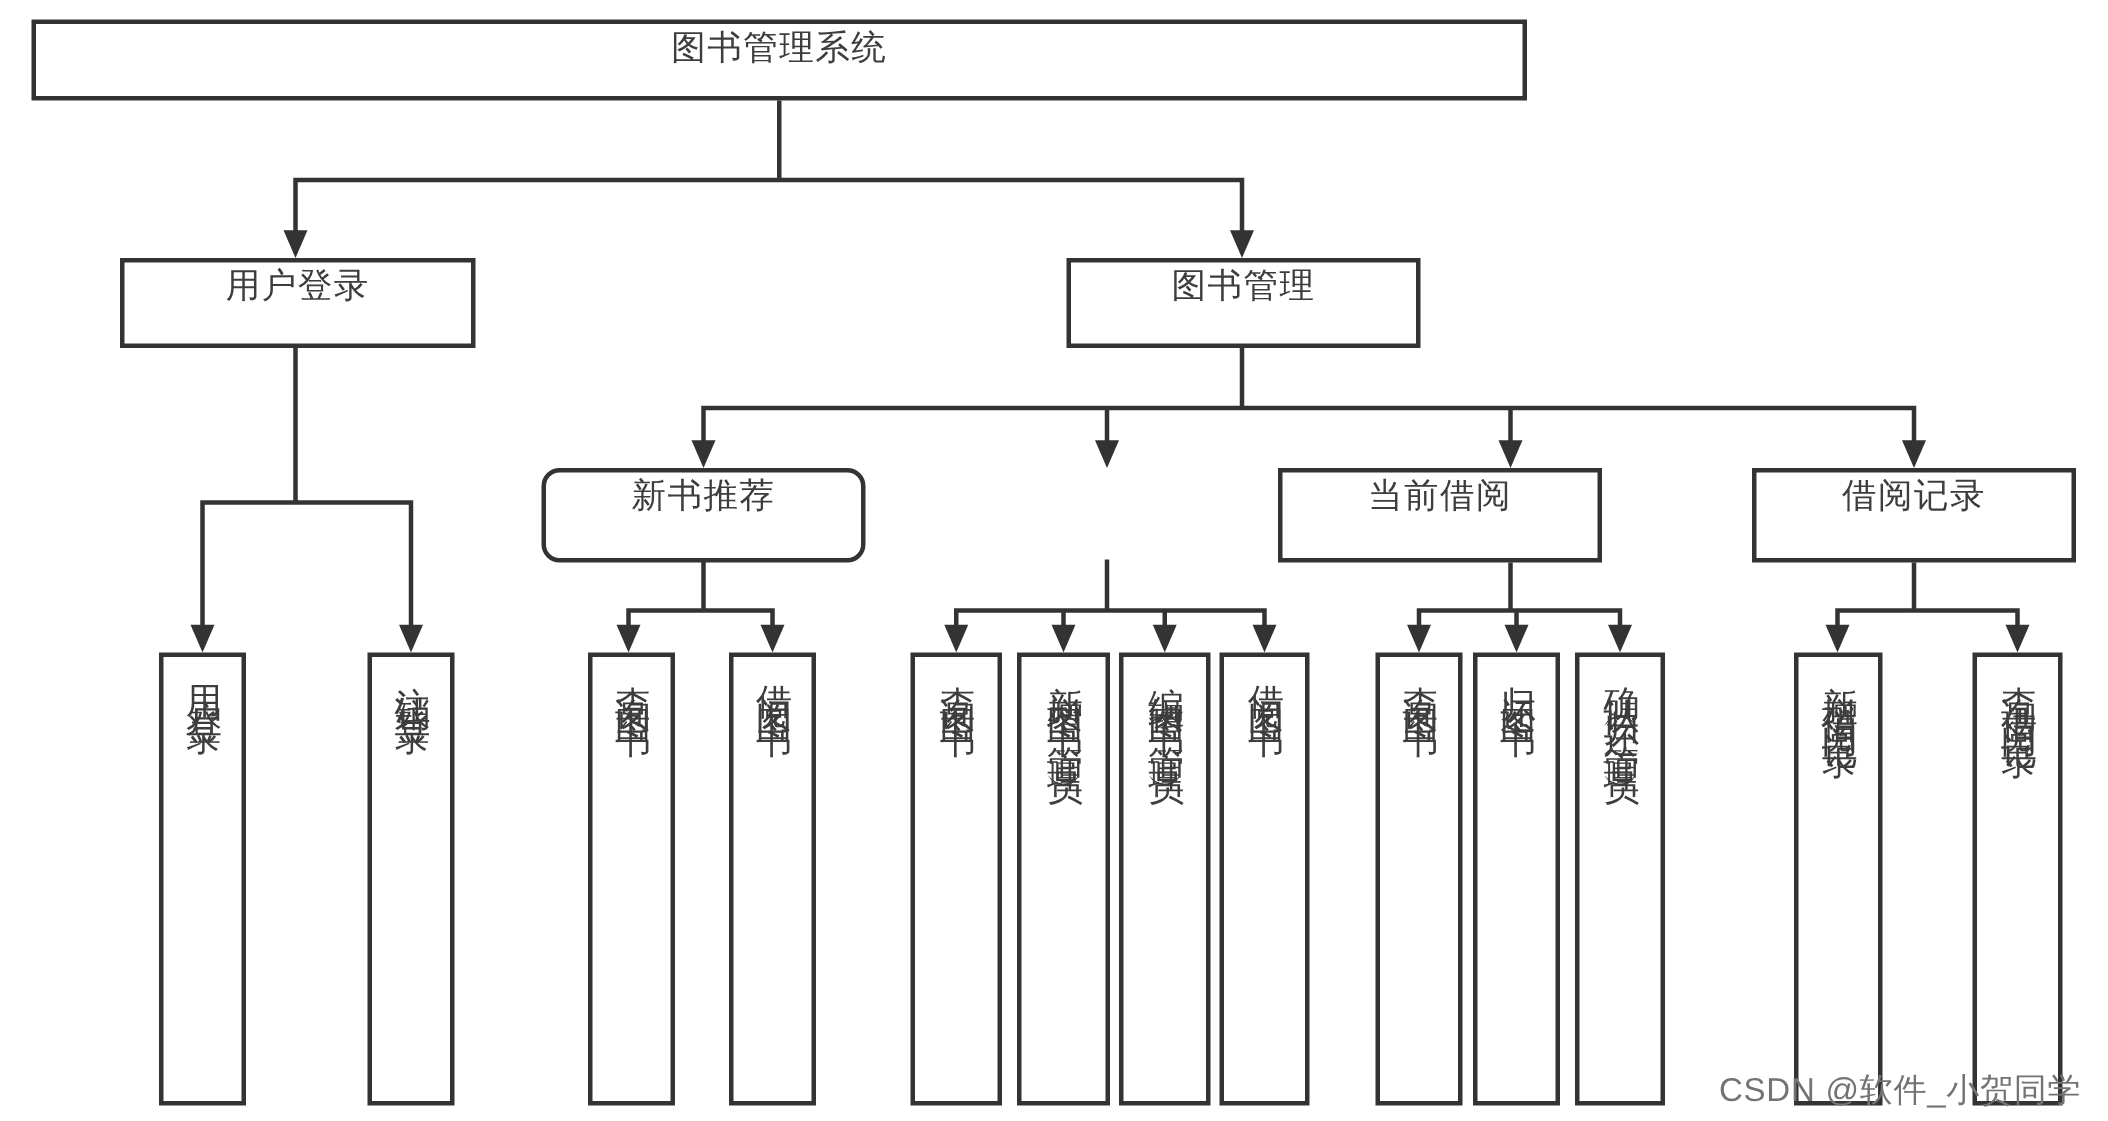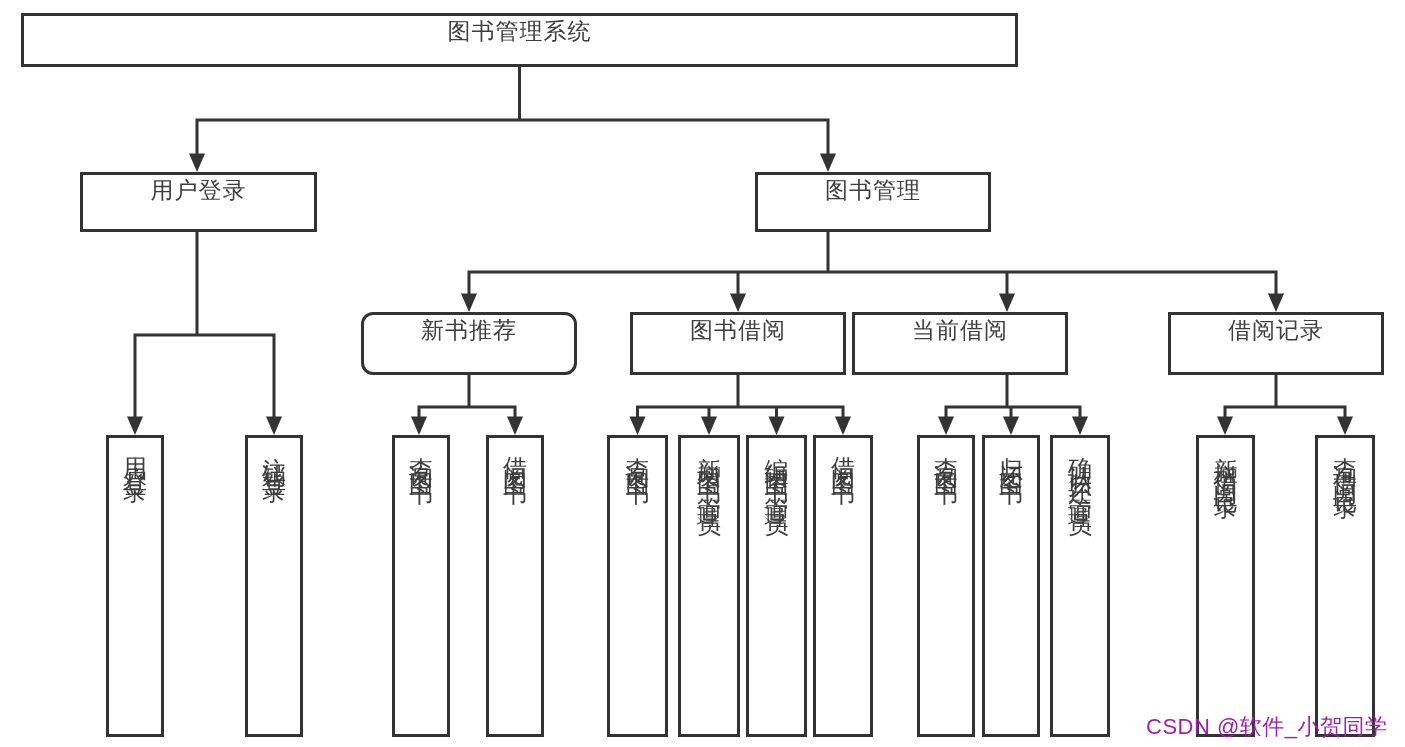--- a/index.html
+++ b/index.html
@@ -43,21 +43,21 @@
     font-size: 24px;
     letter-spacing: 8px;
     line-height: 1;
     white-space: nowrap;
   }
   .watermark {
     position: absolute;
     left: 1146px;
     top: 712px;
     font-size: 22px;
-    color: #a21caf;
+    color: #737373;
     letter-spacing: 0.5px;
     white-space: nowrap;
     z-index: 5;
     text-align: right;
   }
 </style>
 </head>
 <body>
 
 <div class="canvas">
@@ -122,29 +122,26 @@
     </g>
   </svg>
 
   <div class="box hbox" style="left:21px; top:13px; width:997px; height:54px;">
     <span class="lbl">图书管理系统</span>
   </div>
 
   <div class="box hbox" style="left:80px; top:172px; width:237px; height:60px;">
     <span class="lbl">用户登录</span>
   </div>
-  <div class="box hbox" style="left:711px; top:172px; width:236px; height:60px;margin-left:44px;">
+  <div class="box hbox" style="left:711px; top:172px; width:236px; height:60px;">
     <span class="lbl">图书管理</span>
   </div>
 
   <div class="box hbox" style="left:361px; top:312px; width:216px; height:63px;border-radius:12px;">
     <span class="lbl">新书推荐</span>
-  </div>
-  <div class="box hbox" style="left:630px; top:312px; width:216px; height:63px;">
-    <span class="lbl">图书借阅</span>
   </div>
   <div class="box hbox" style="left:852px; top:312px; width:216px; height:63px;">
     <span class="lbl">当前借阅</span>
   </div>
   <div class="box hbox" style="left:1168px; top:312px; width:216px; height:63px;">
     <span class="lbl">借阅记录</span>
   </div>
 
   <div class="box vbox" style="left:106px; top:435px; width:58px; height:302px;">
     <span class="lbl">用户登录</span>

